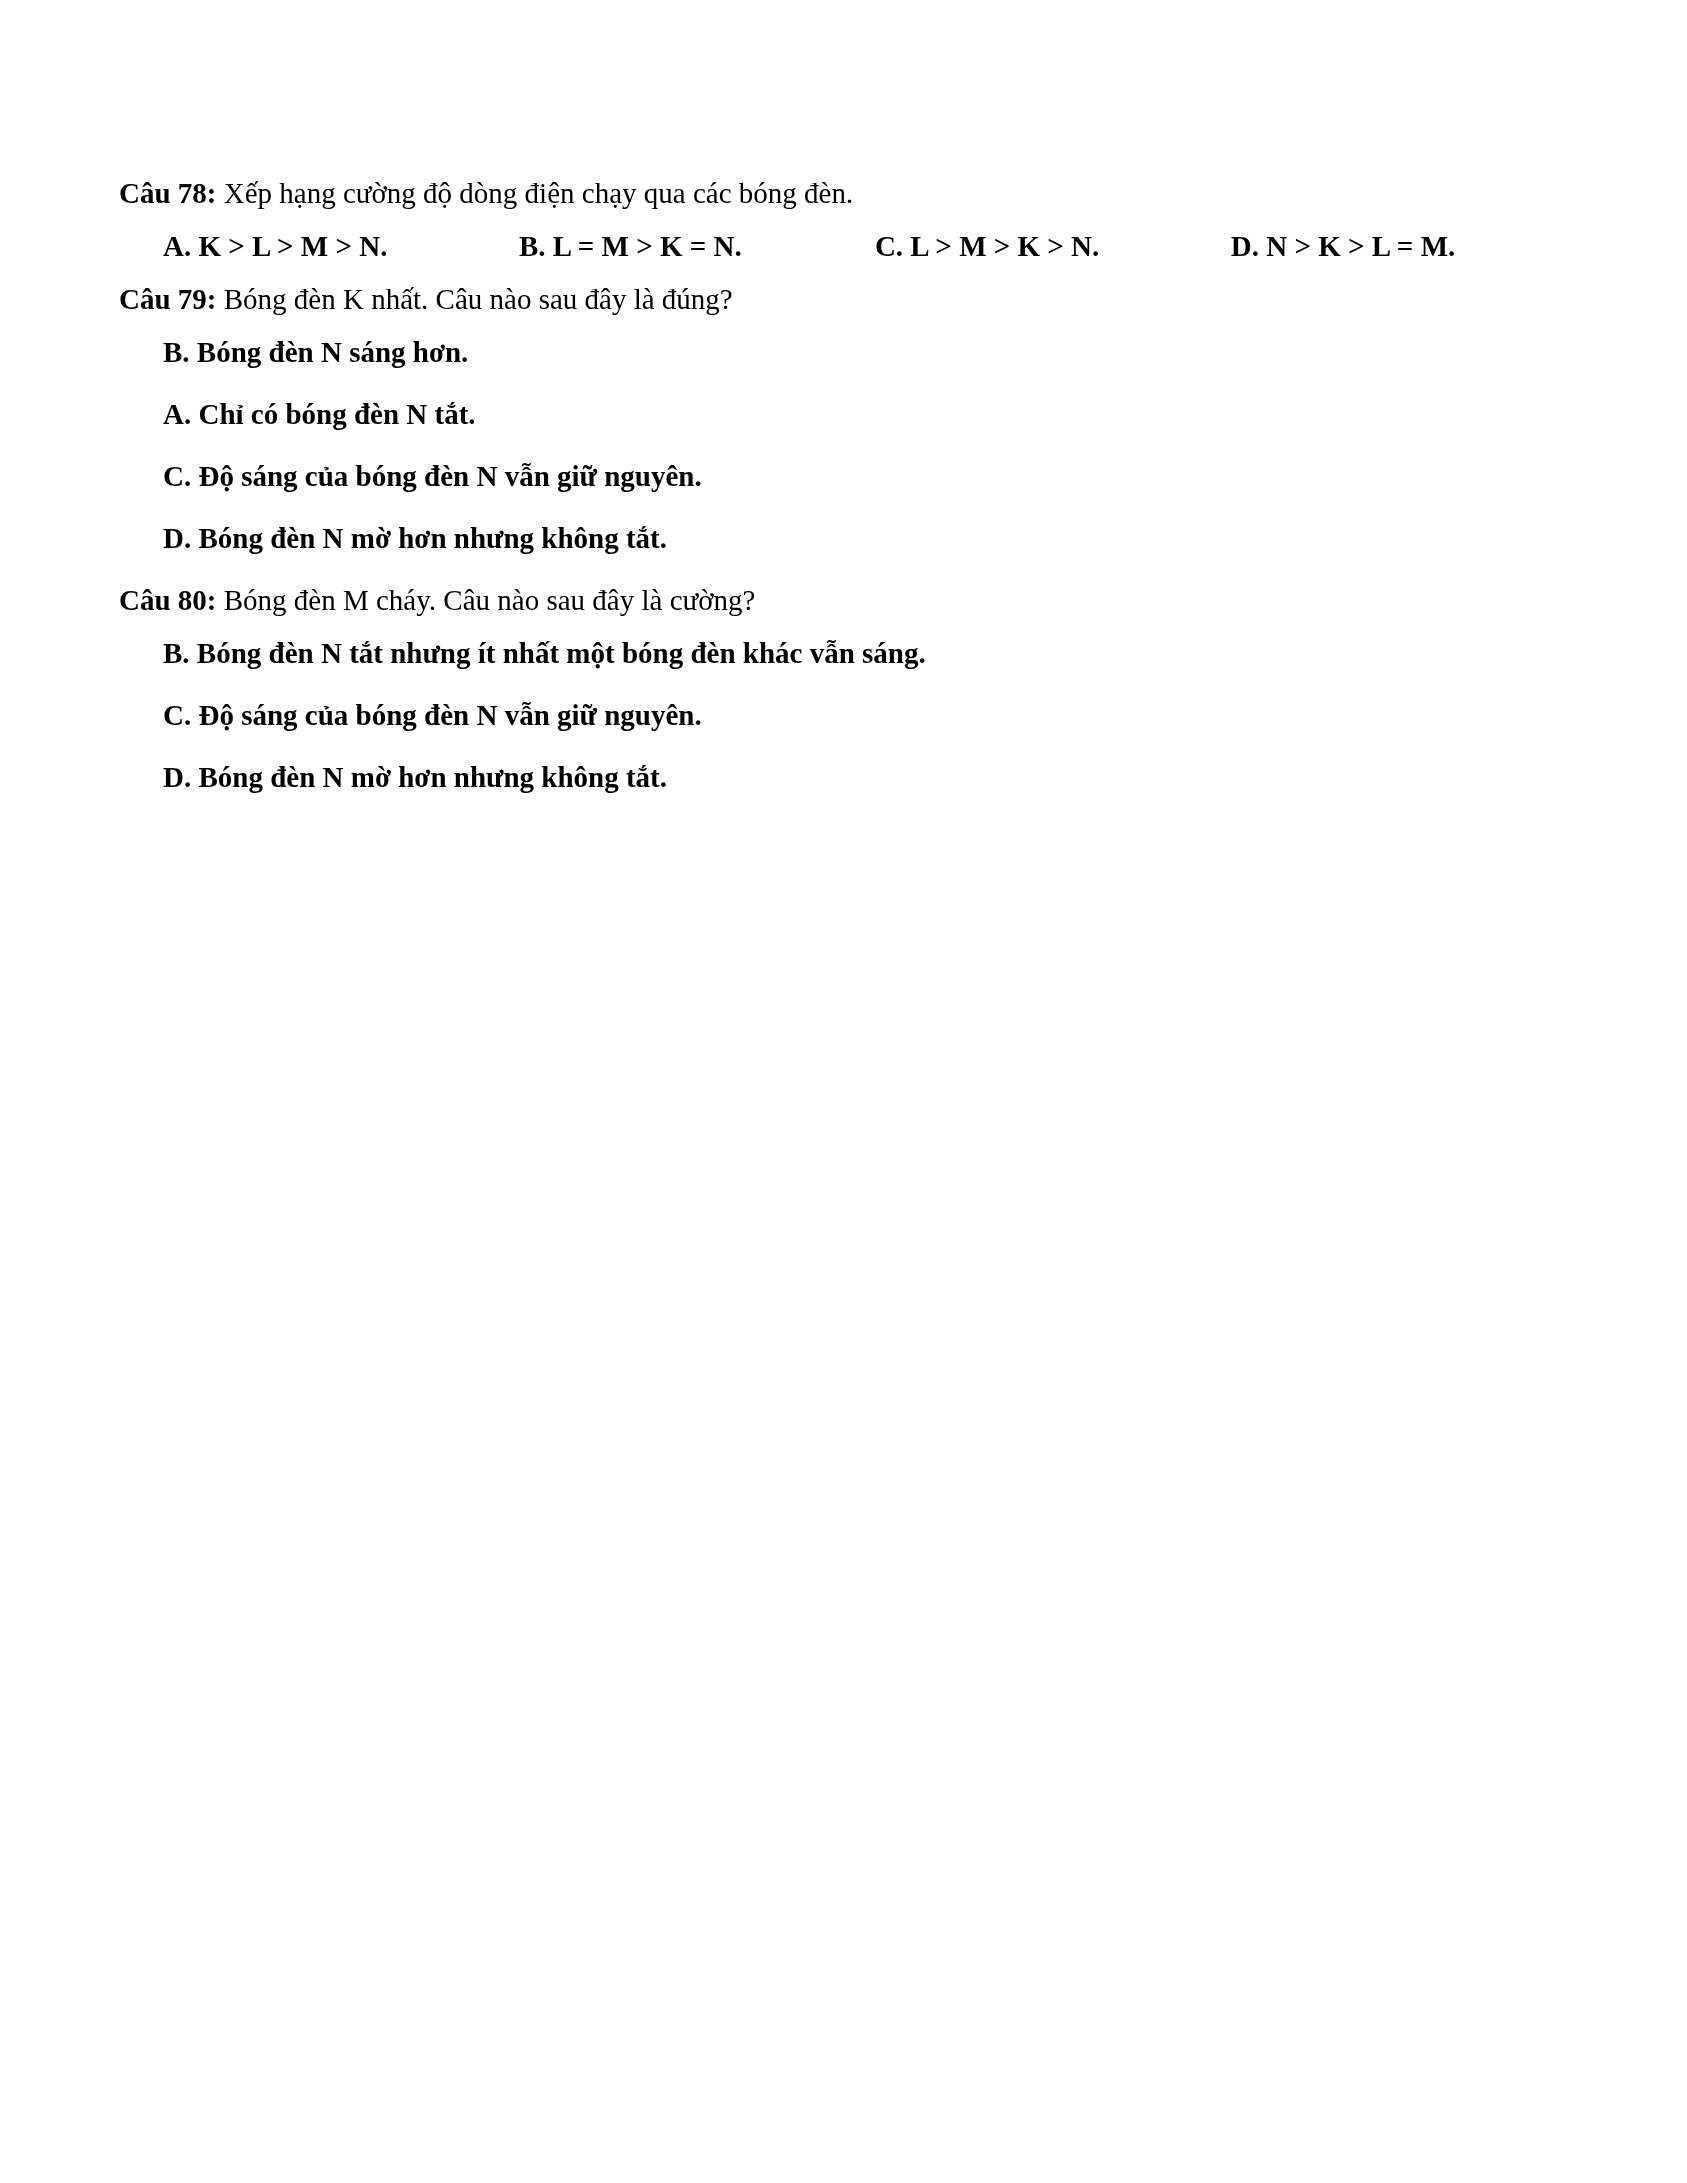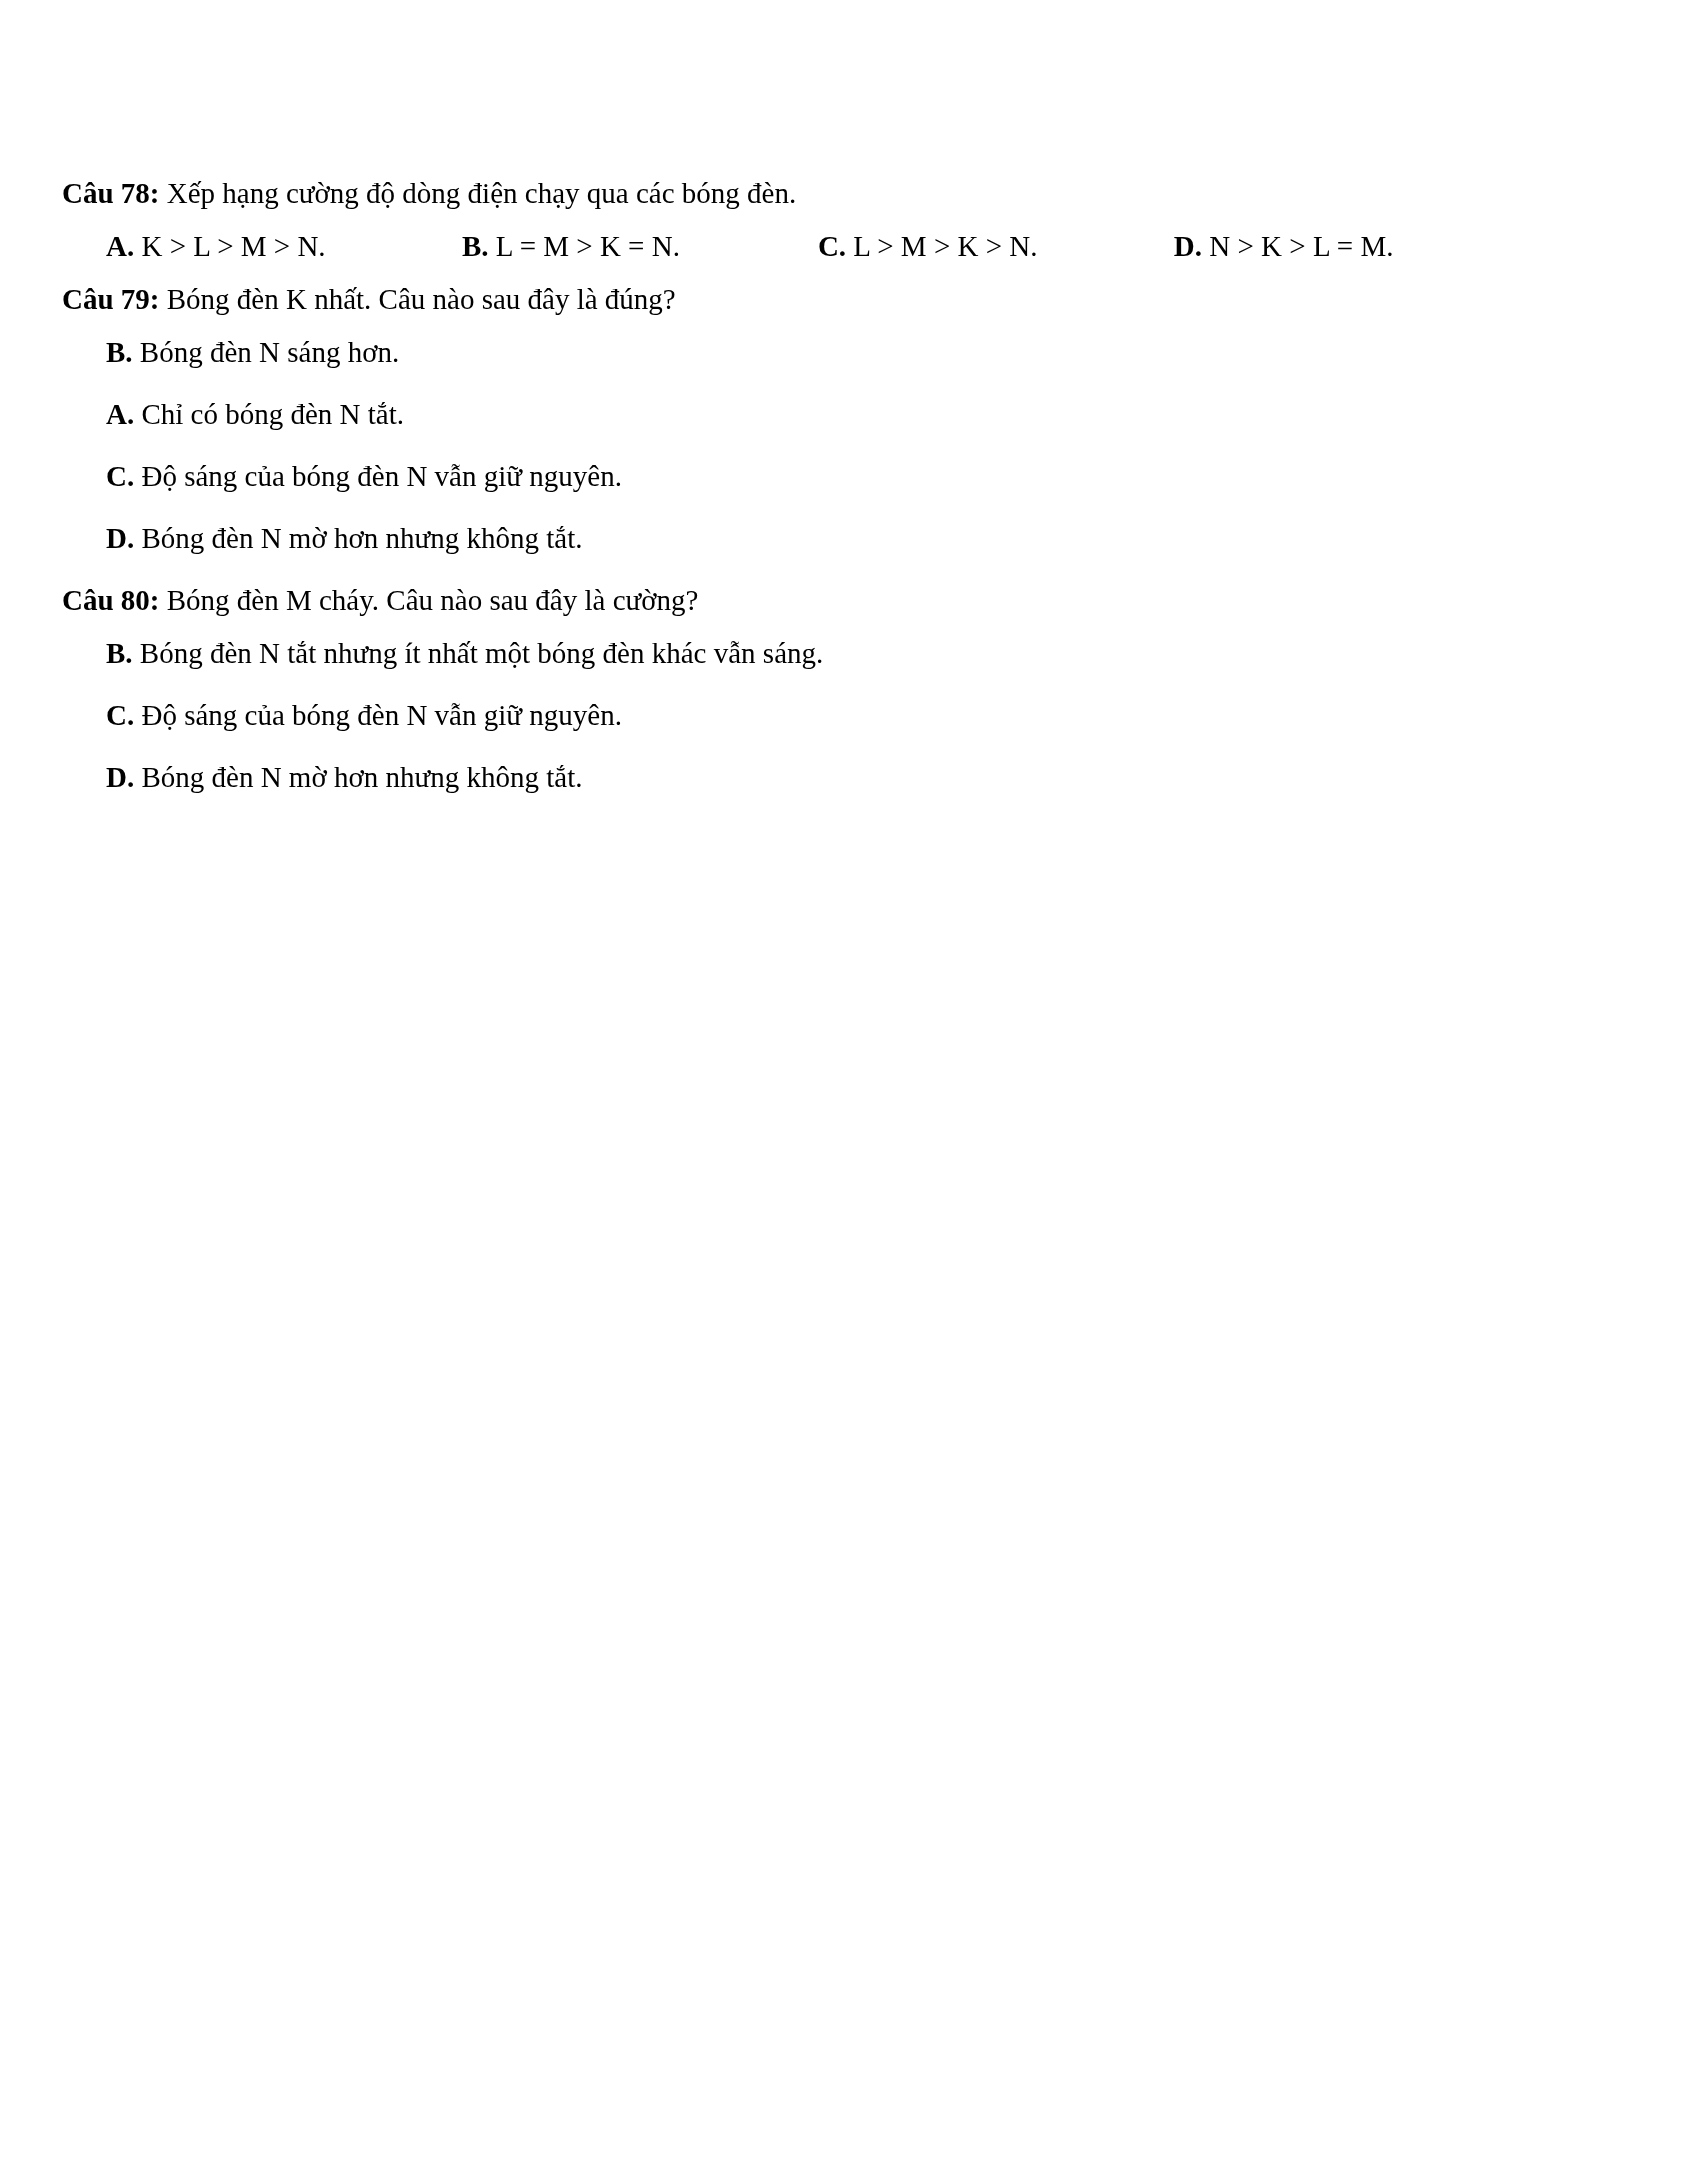--- a/index.html
+++ b/index.html
@@ -12,21 +12,21 @@
     height: 2183px;
     font-family: "Liberation Serif", serif;
     color: #000000;
     -webkit-font-smoothing: antialiased;
   }
   .page {
     position: relative;
     width: 1687px;
     height: 2183px;
     box-sizing: border-box;
-    padding: 179px 119px 0 62px;
+    padding: 179px 119px 0 119px;
   }
   .content {
     width: 1413px;
   }
   .q-block {
     margin: 0;
   }
   .q-line {
     font-size: 29px;
     line-height: 1.0;
@@ -52,21 +52,21 @@
     display: inline-block;
   }
   .opt-inline:nth-child(1) { width: 357px; }
   .opt-inline:nth-child(2) { width: 357px; }
   .opt-inline:nth-child(3) { width: 357px; }
   .opt-inline:nth-child(4) { width: 302px; }
   .opt-letter {
     font-weight: bold;
   }
   .opt-text {
-    font-weight: normal;
+    font-weight: bold;
   }
   
   .opt-stack {
     font-size: 29px;
     line-height: 1.0;
     margin: 0 0 33px 0;
     padding-left: 44px;
     white-space: nowrap;
   }
 </style>

